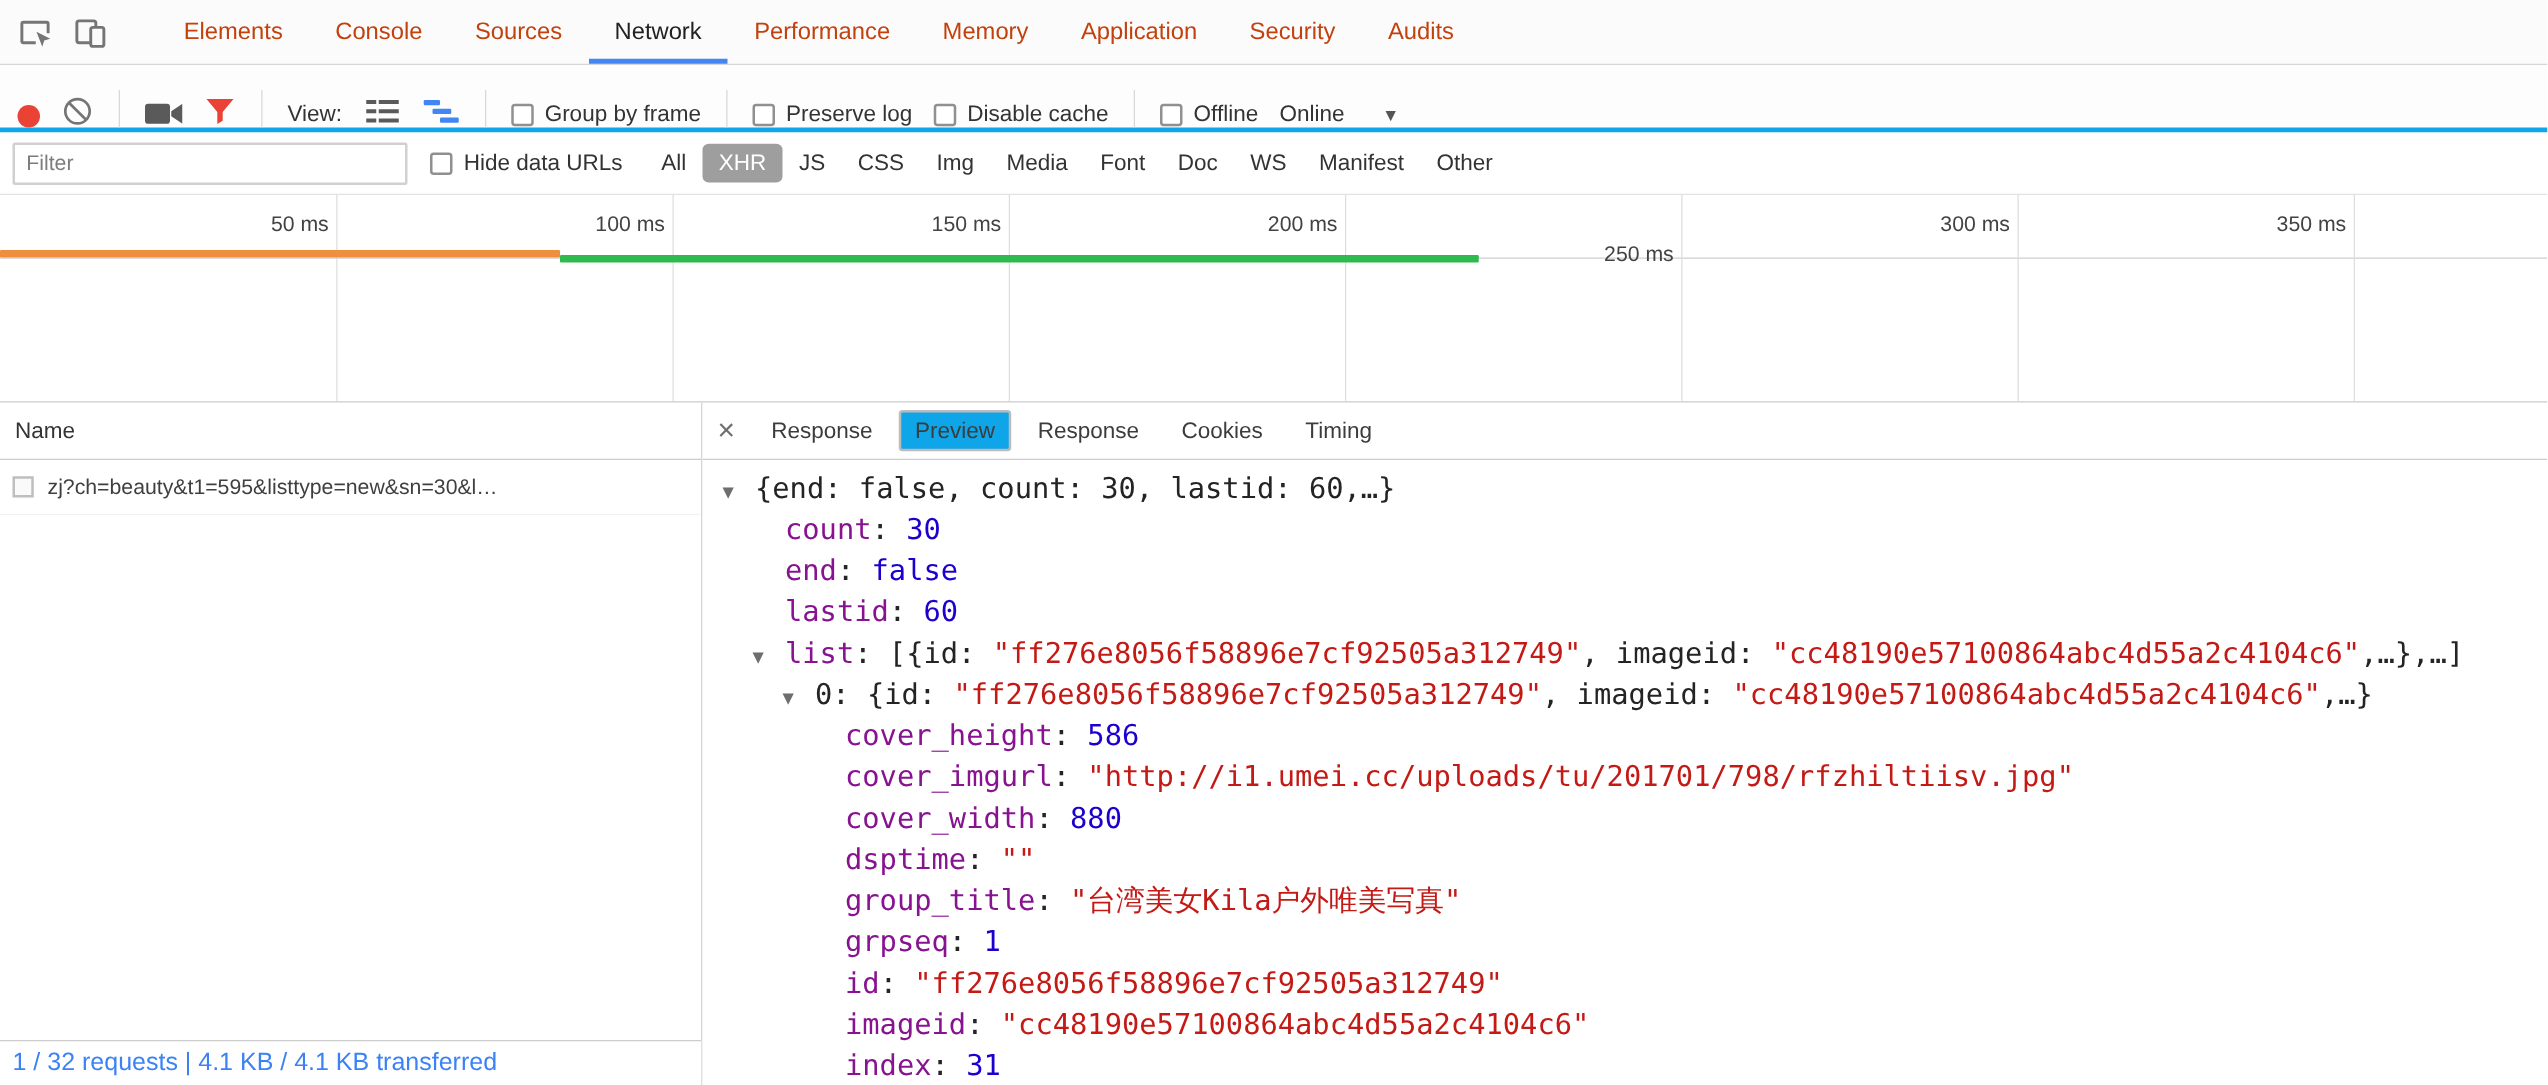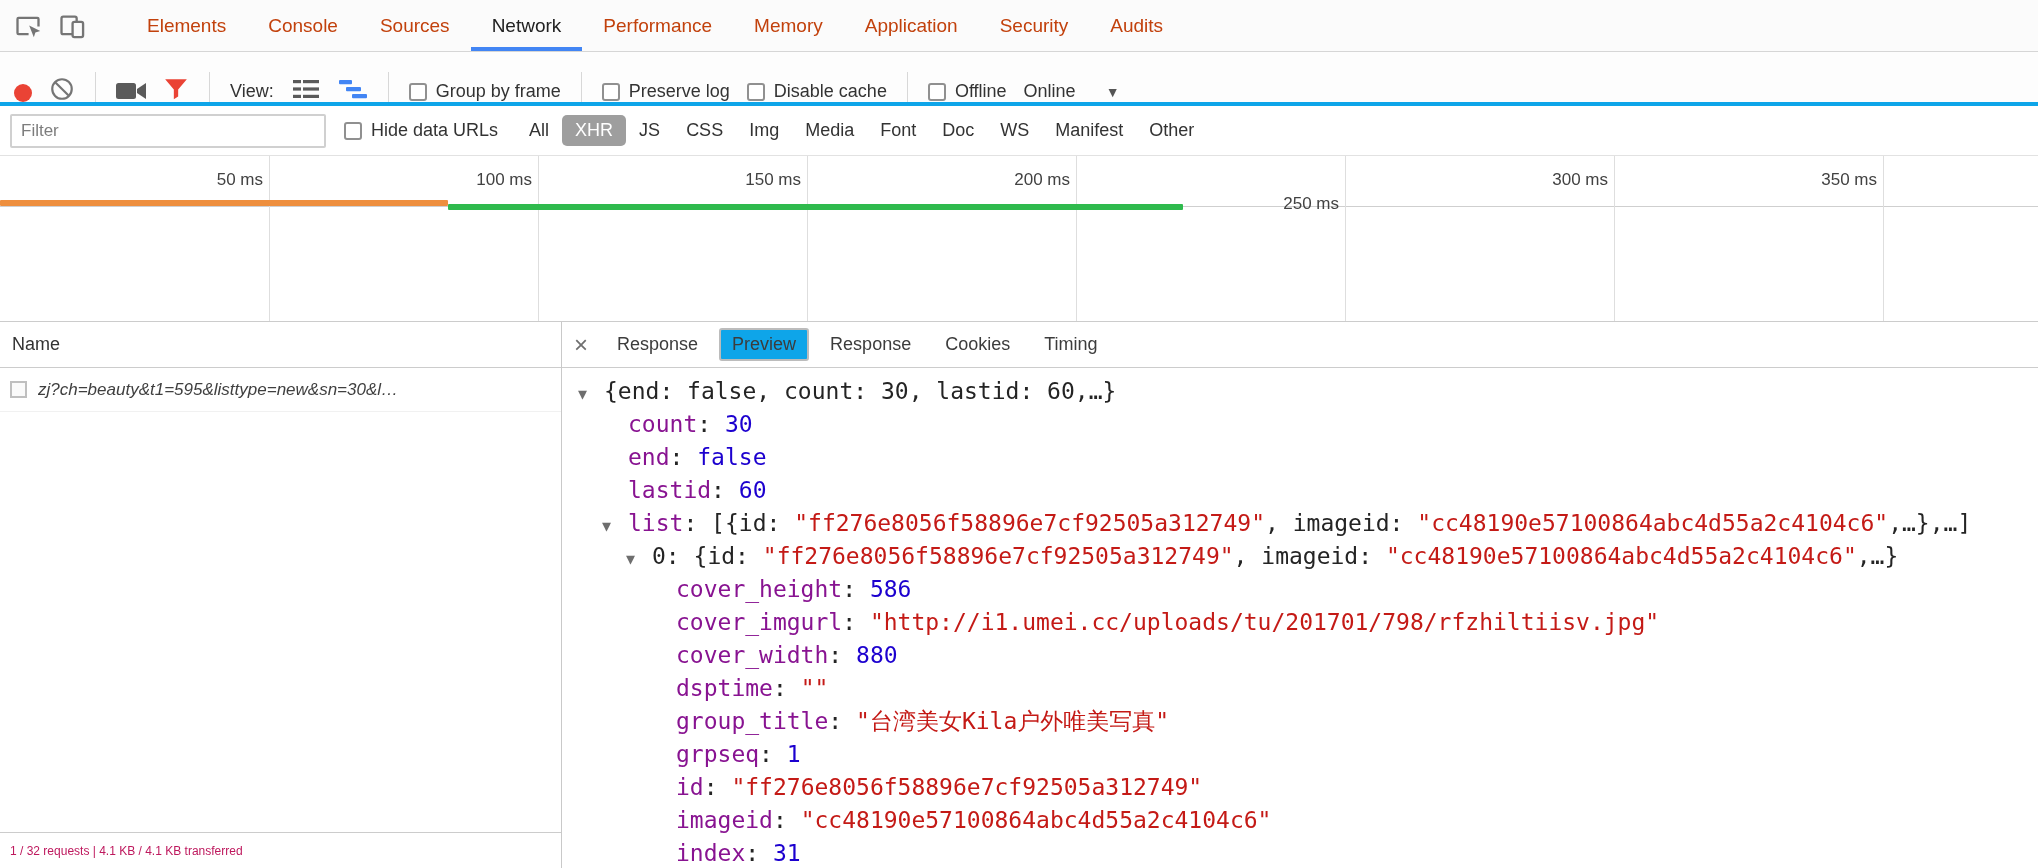--- a/index.html
+++ b/index.html
@@ -94,35 +94,35 @@
     border-right: 1px solid #c9c9c9;
     display: flex; flex-direction: column;
     background: #fff;
   }
   .name-header {
     height: 46px; flex: none;
     display: flex; align-items: center;
     padding-left: 12px; font-size: 18px; color: #333;
     border-bottom: 1px solid #cccccc;
   }
-  .request-rows { flex: 1; overflow: hidden; font-style: italic; }
+  .request-rows { flex: 1; overflow: hidden; }
   .request-row {
     height: 44px;
     display: flex; align-items: center; gap: 11px;
     padding: 0 10px;
     font-size: 17px; color: #3f3f3f;
     border-bottom: 1px solid #f1f1f1;
     white-space: nowrap;
   }
   .doc-icon { width: 17px; height: 17px; border: 2px solid #bfbfbf; background: #fafafa; flex: none; }
   .req-name { overflow: hidden; text-overflow: ellipsis; }
   .left-status {
     height: 36px; flex: none;
     display: flex; align-items: center;
-    padding: 0 10px; font-size: 12px; color: #be185d;
+    padding: 0 10px; font-size: 20px; color: #3b82f6;
     border-top: 1px solid #cccccc;
     background: #fff;
   }
 
   .right-pane { flex: 1; display: flex; flex-direction: column; overflow: hidden; background: #fff; }
   .detail-tabs {
     height: 46px; flex: none;
     display: flex; align-items: center;
     gap: 8px; padding: 0 12px;
     font-size: 18px; color: #3c3c3c;

